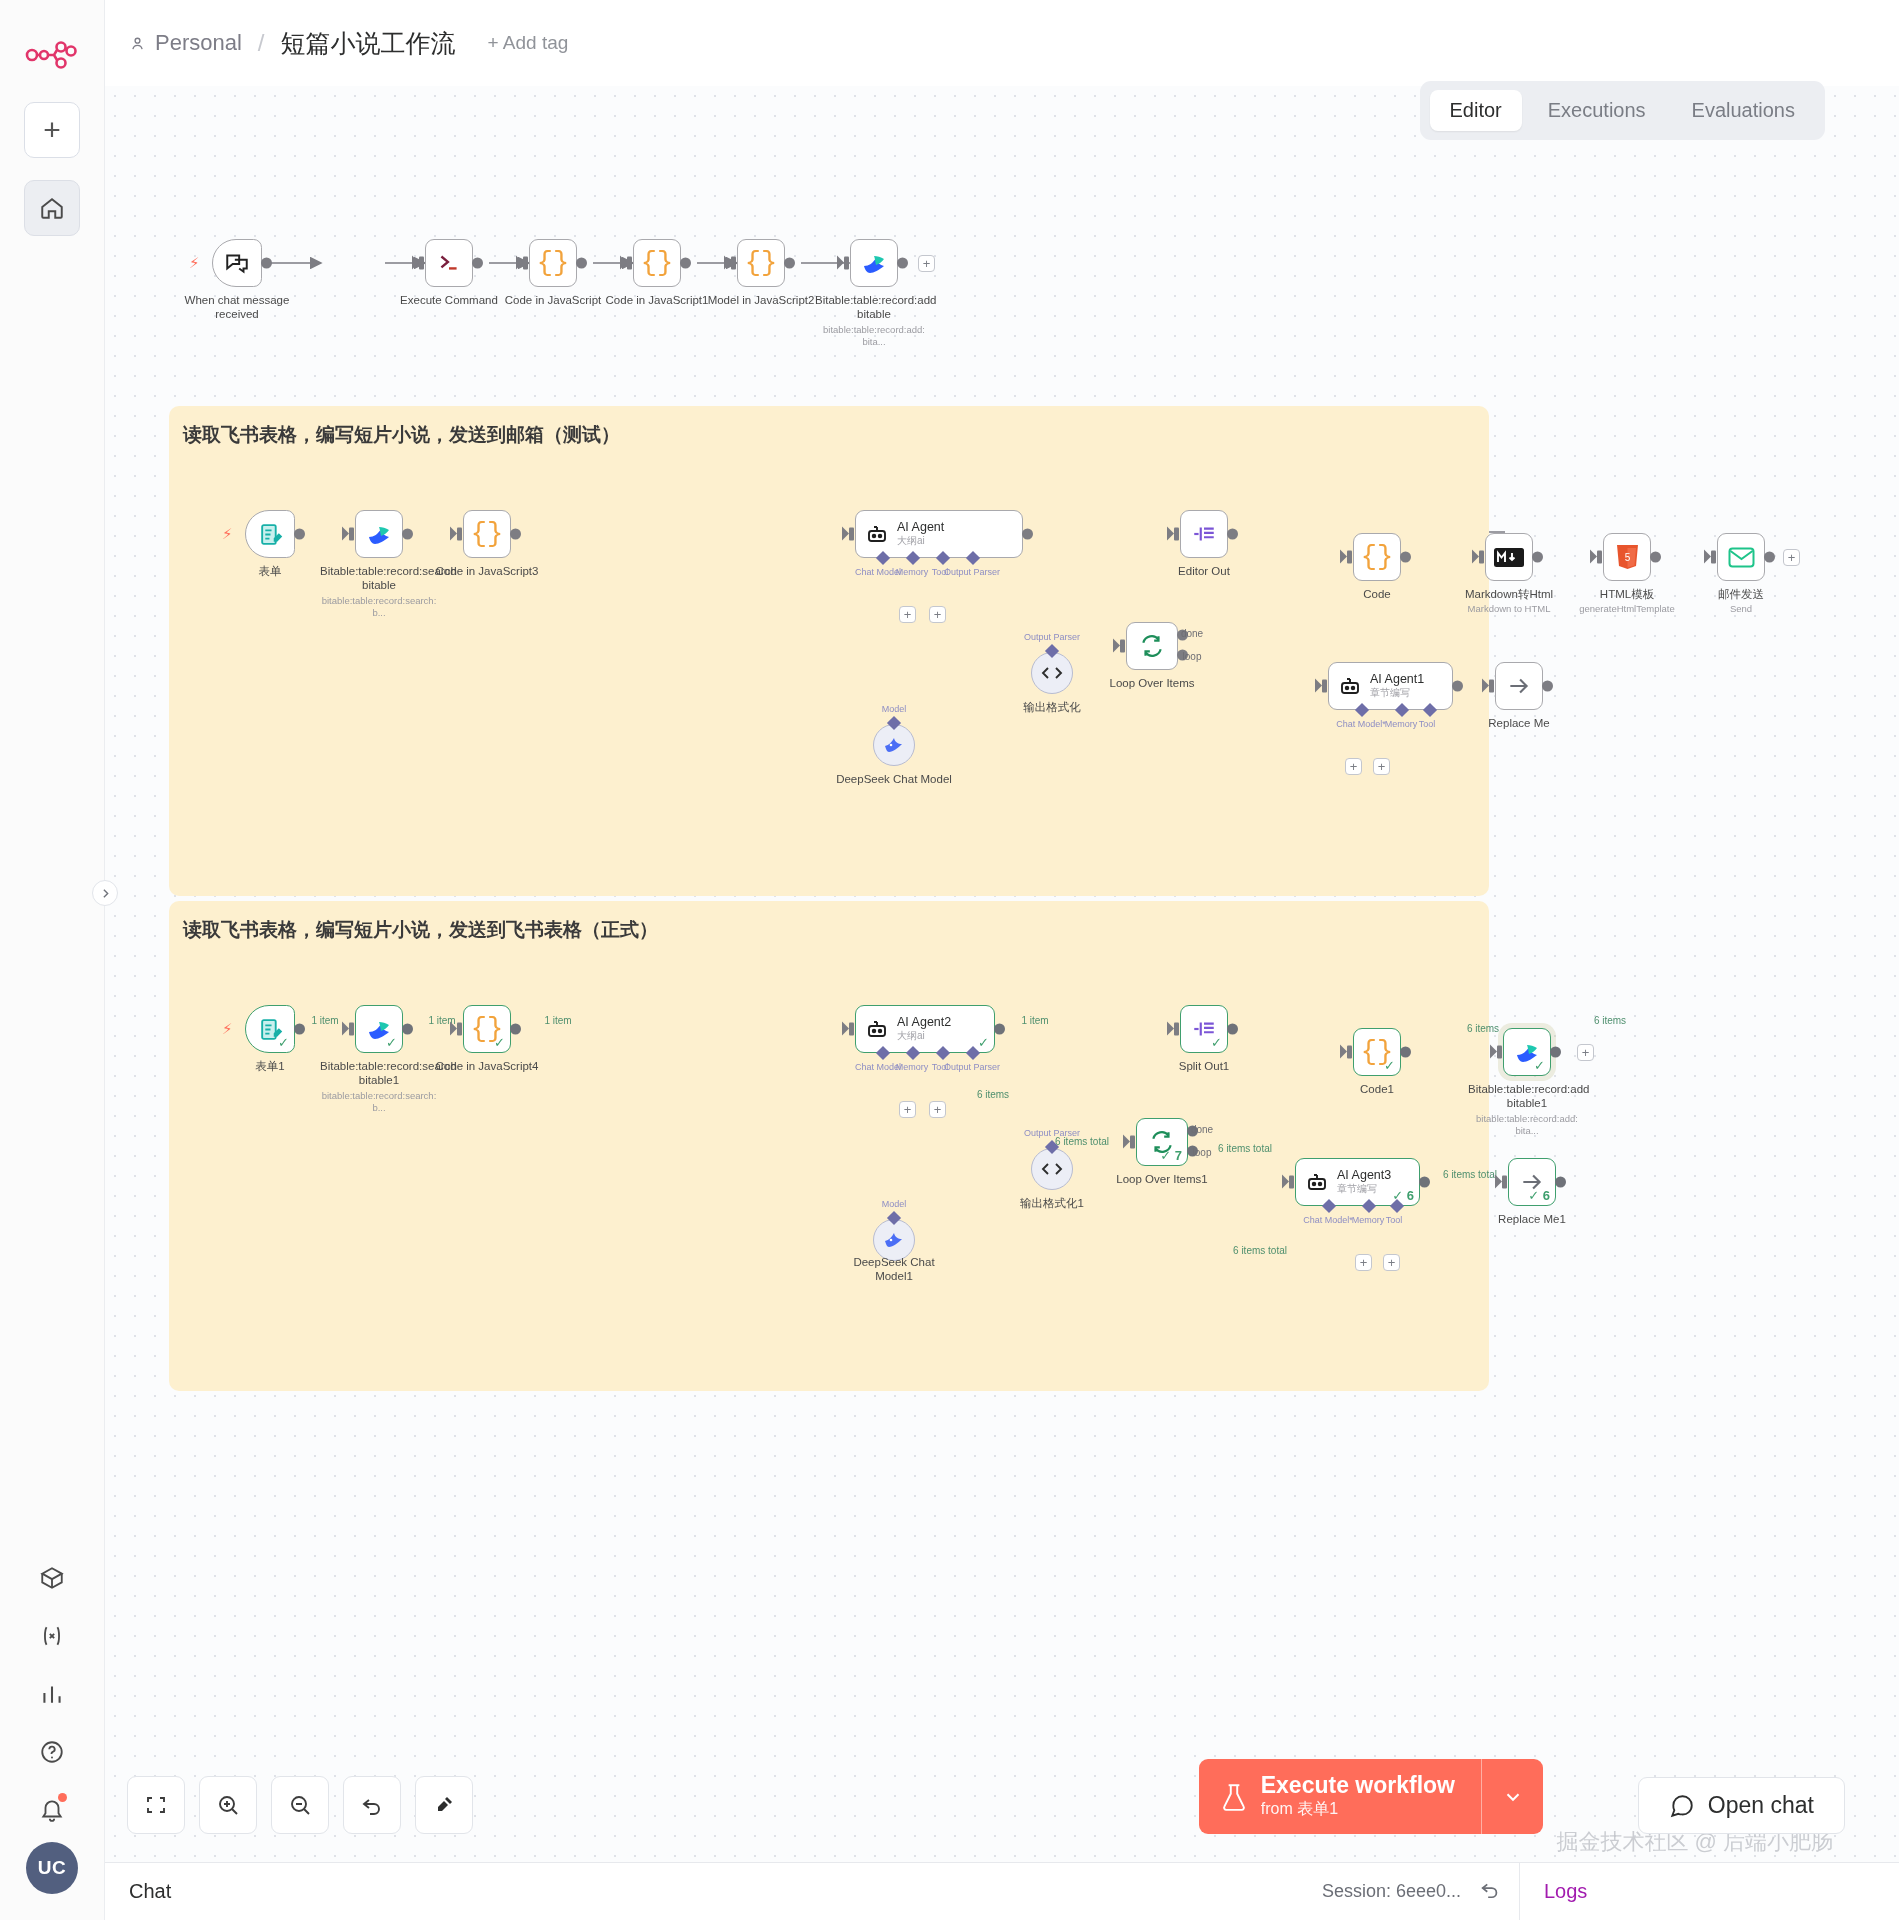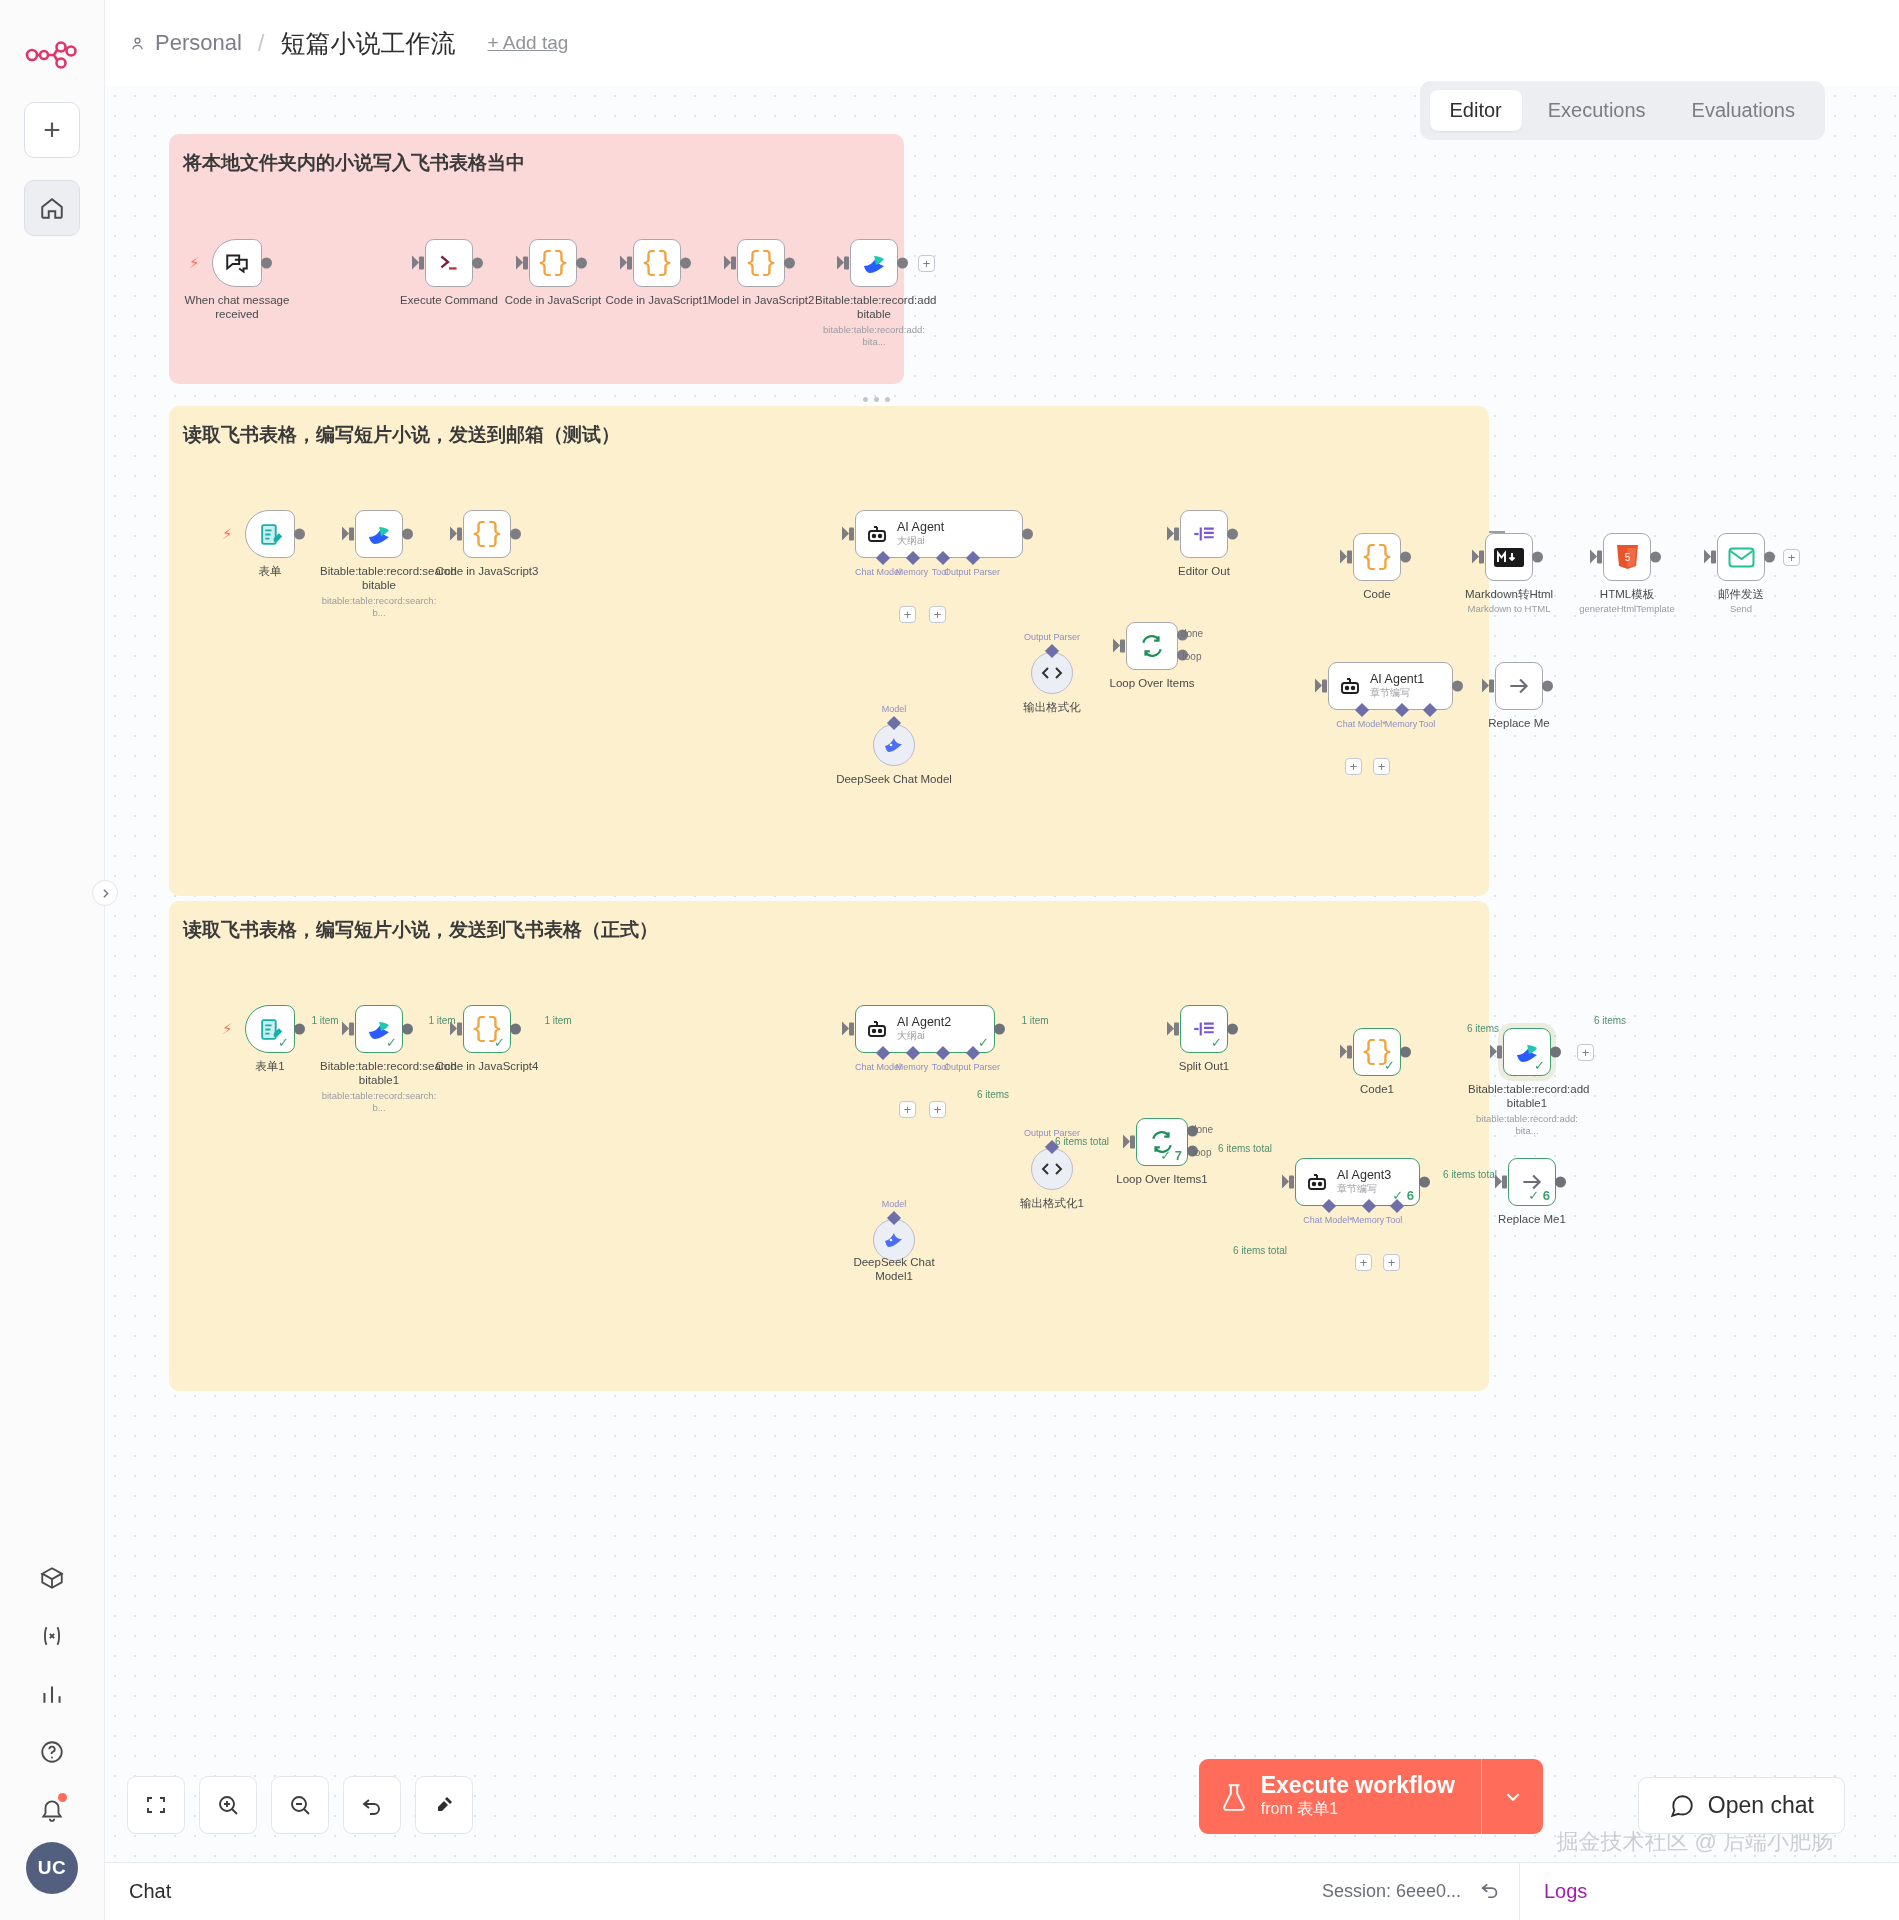--- a/index.html
+++ b/index.html
@@ -33,21 +33,21 @@
     margin-bottom:26px;cursor:pointer;letter-spacing:.5px;
   }
   
   #header{
     position:absolute;left:105px;top:0;width:1794px;height:86px;background:#fff;
     display:flex;align-items:center;padding-left:24px; z-index:30;
   }
   .crumb-person{display:flex;align-items:center;gap:9px;color:#7d7d87;font-size:22px;}
   .crumb-sep{color:#c7c9cf;font-size:24px;margin:0 16px;}
   .crumb-title{color:#2d2e2e;font-size:25px;}
-  .add-tag{color:#909399;font-size:19px;margin-left:32px;cursor:pointer;text-decoration:underline;}
+  .add-tag{color:#909399;font-size:19px;margin-left:32px;cursor:pointer;}
   
   #tab-switcher{
     position:absolute;right:74px;top:81px;display:flex;gap:6px;
     background:#eceef2;border-radius:11px;padding:9px 10px;z-index:31;
   }
   .tab{
     padding:9px 20px;border-radius:8px;font-size:20px;color:#7a7d85;cursor:pointer;white-space:nowrap;
   }
   .tab.active{background:#fff;color:#2d2e2e;box-shadow:0 1px 2px rgba(0,0,0,.07);}
   
@@ -279,28 +279,20 @@
       <path d="M1047,1096 H1105" marker-end="url(#ahg)"></path>
       <path d="M1175,1096 C1190,1096 1190,1136 1190,1148 L1190,1164 H775 C760,1164 753,1156 753,1146 L753,975 C753,965 757,961 767,961 L805,961"></path>
     </g>
     <g stroke="#9e9eb8" stroke-width="1.4" fill="none" stroke-dasharray="6 5">
       <path d="M822,975 C818,1035 800,1095 790,1137"></path>
       <path d="M905,975 C910,1015 930,1045 945,1073"></path>
       <path d="M790,1141 H1245"></path>
     </g>
   </svg>
 
-  <div class="sticky" id="sticky-pink">
-    <div class="sticky-title">将本地文件夹内的小说写入飞书表格当中</div>
-    <div class="sticky-dots">
-      <span class="sdot"></span>
-        <span class="sdot"></span>
-        <span class="sdot"></span>
-    </div>
-  </div>
 
   <div class="node" style="left:107px;top:153px;">
     <span class="bolt" style="left:-23px;top:15px;">⚡</span>
     <div class="nbox trigger">
       <svg width="26" height="26" viewBox="0 0 24 24" fill="none" stroke="#222" stroke-width="1.8">
         <path d="M3 5h11v8H8l-5 4z"></path>
           <path d="M10 9h11v8h-3v3l-4-3"></path>
       </svg>
       <span class="port-out"></span>
     </div>

